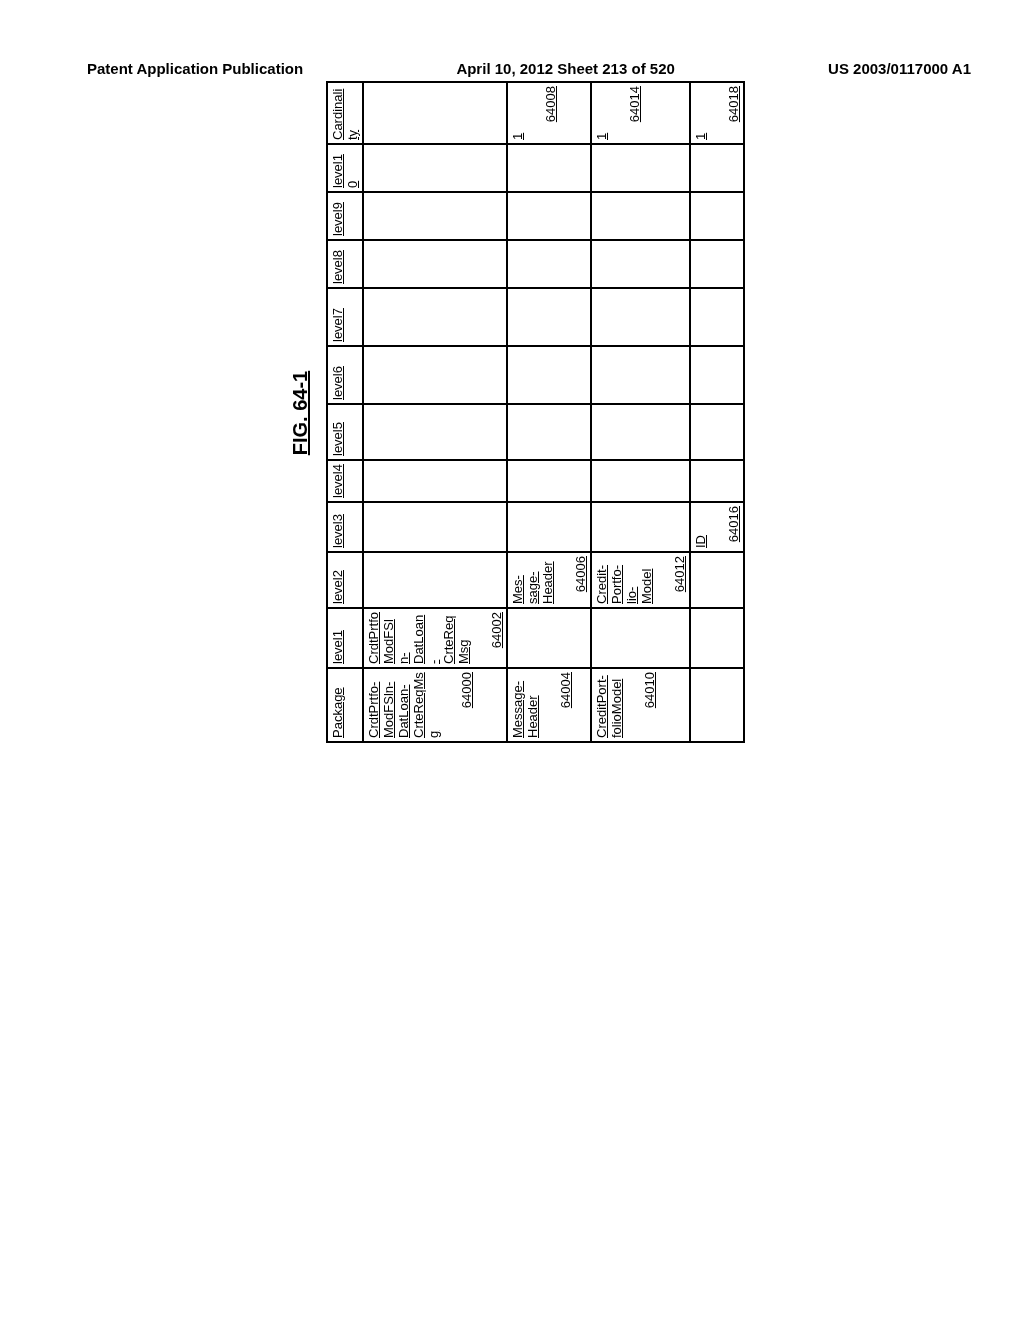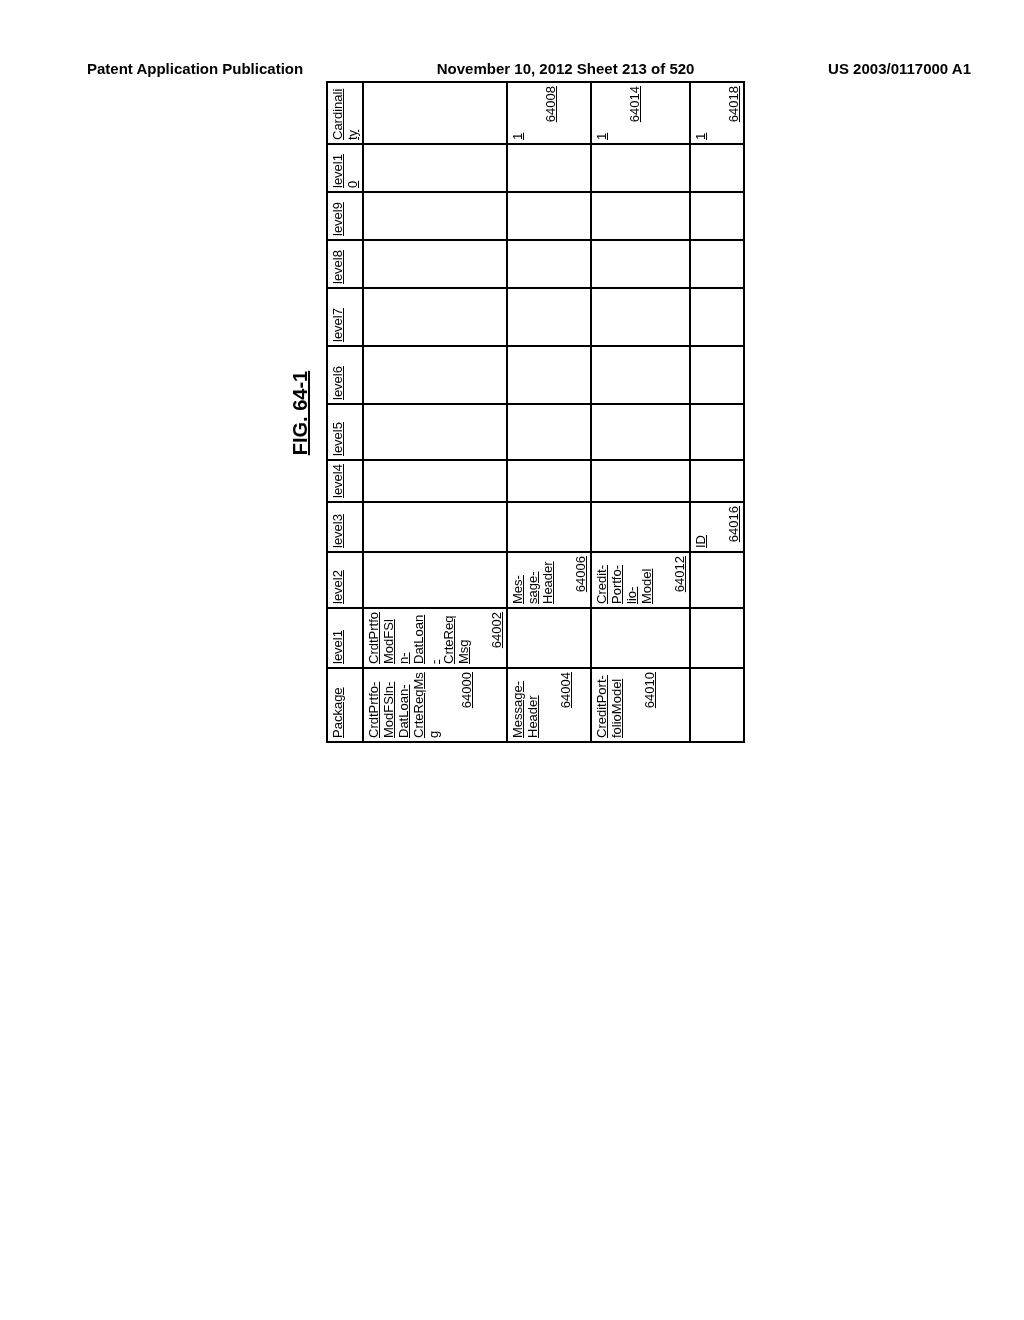--- a/index.html
+++ b/index.html
@@ -81,21 +81,21 @@
   .col-l9    { width: 48px; }
   .col-l10   { width: 48px; }
   .col-card  { width: 62px; }
 </style>
 </head>
 <body>
 
 <div class="page">
   <div class="header-row">
     <span>Patent Application Publication</span>
-    <span>November 10, 2012  Sheet 213 of 520</span>
+    <span>April 10, 2012  Sheet 213 of 520</span>
     <span>US 2003/0117000 A1</span>
   </div>
 
   <div class="figure-area">
     <div class="fig-title">FIG. 64-1</div>
 
     <table class="data">
       <colgroup>
         <col class="col-pkg">
           <col class="col-l1">

